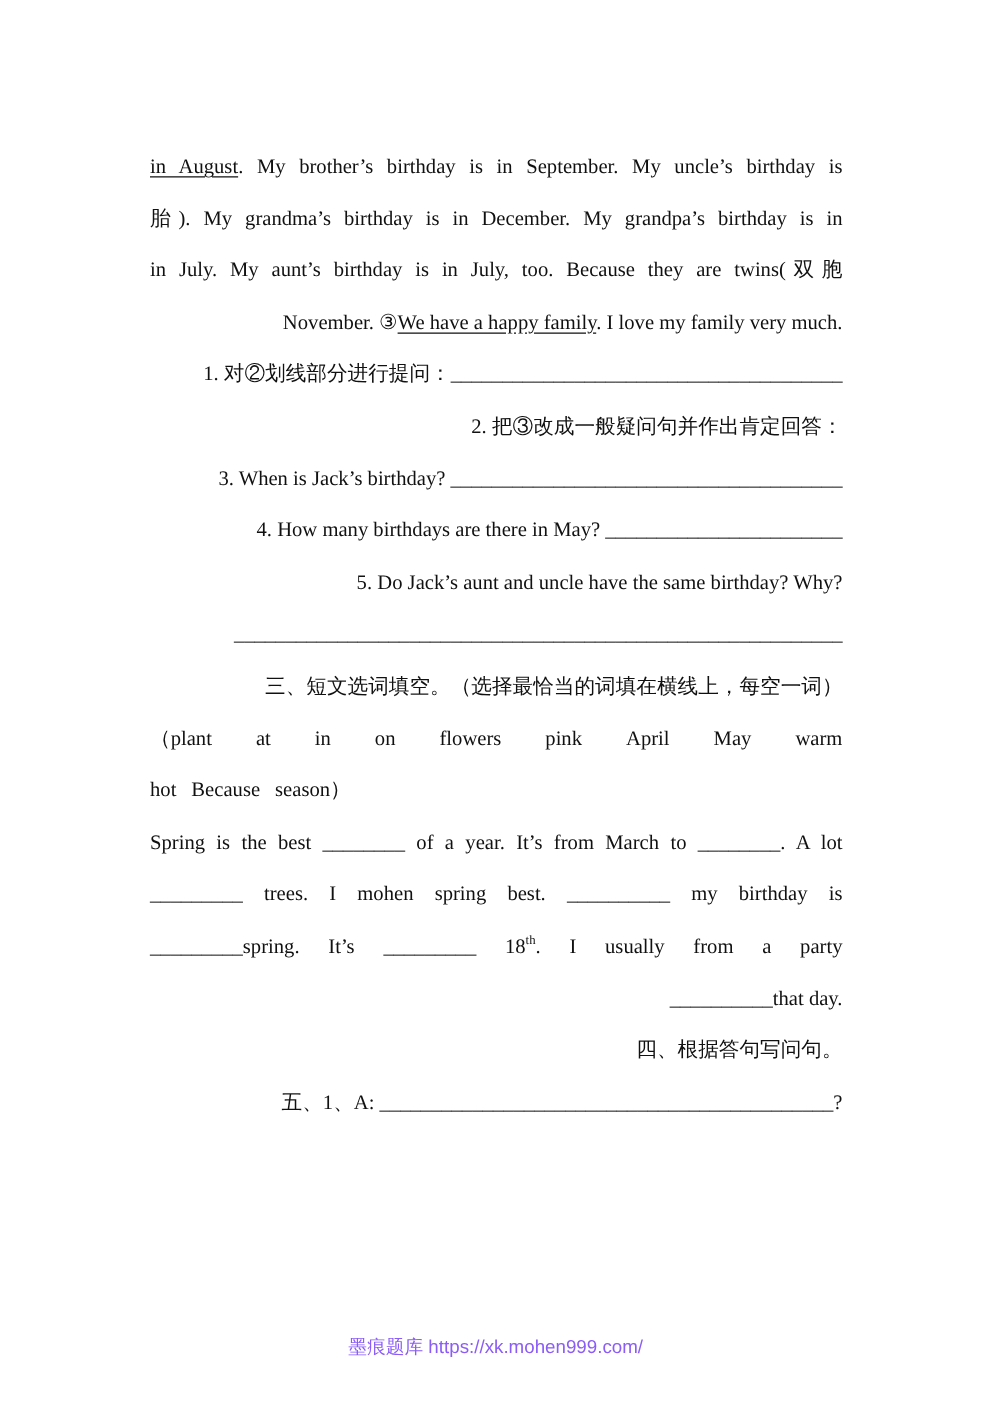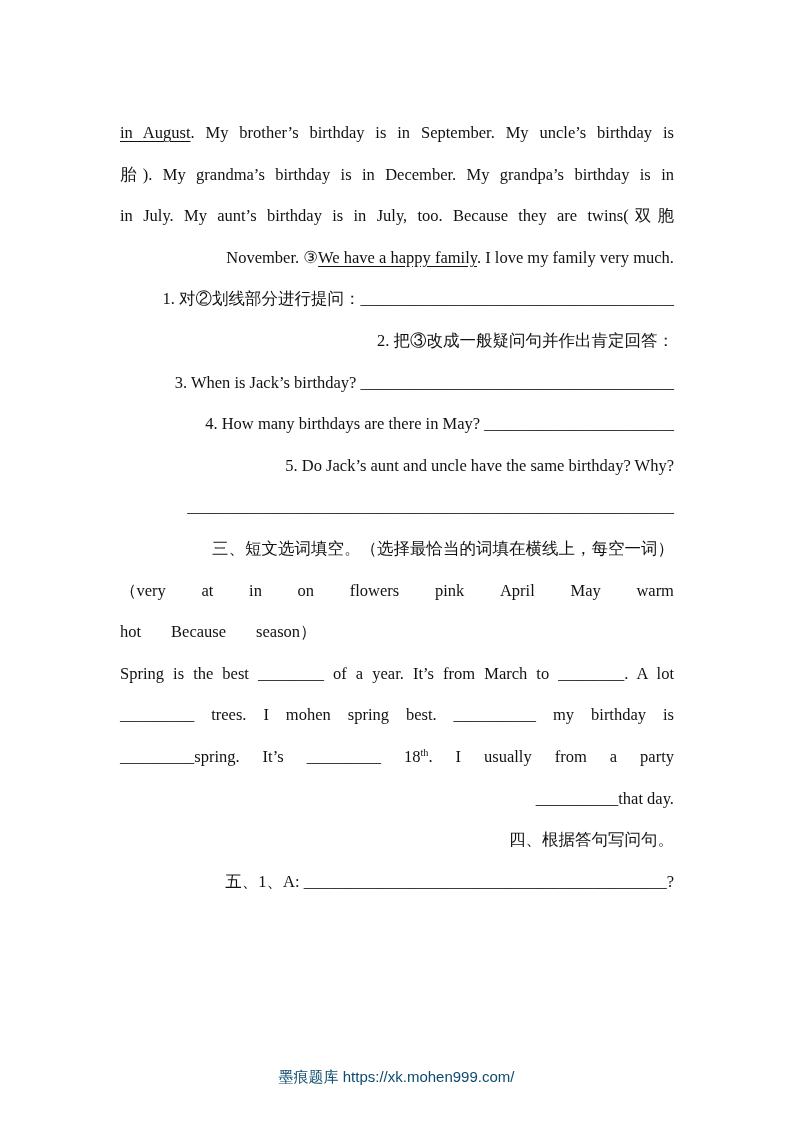--- a/index.html
+++ b/index.html
@@ -31,39 +31,39 @@
     text-align: justify;
     text-align-last: justify;
   }
   .spread {
     display: flex;
     justify-content: space-between;
     white-space: normal;
   }
   .gapline {
     display: flex;
-    gap: 30px;
+    gap: 12px;
     white-space: normal;
   }
   .u {
     text-decoration: underline;
     text-underline-offset: 3px;
   }
   sup {
     font-size: 0.62em;
     vertical-align: super;
     line-height: 0;
   }
   .footer {
     position: absolute;
     left: 0;
     right: 0;
     top: 1068px;
     text-align: center;
-    color: #0c4a6e;
+    color: #8b5cf6;
     font-size: 15px;
     font-family: "Liberation Sans", "DejaVu Sans", sans-serif;
   }
 </style>
 </head>
 <body>
 
 <div class="page">
   <div class="doc">
       <div class="line just"><span class="u">in August</span><span>. My brother’s birthday is in September. My uncle’s birthday is</span></div>
@@ -71,21 +71,21 @@
       <div class="line just"><span>in July. My aunt’s birthday is in July, too. Because they are twins(双胞</span></div>
       <div class="line"><span>November. ③</span><span class="u">We have a happy family</span><span>. I love my family very much.</span></div>
       <div class="line"><span>1. 对②划线部分进行提问：______________________________________</span></div>
       <div class="line"><span>2. 把③改成一般疑问句并作出肯定回答：</span></div>
       <div class="line"><span>3. When is Jack’s birthday? ______________________________________</span></div>
       <div class="line"><span>4. How many birthdays are there in May? _______________________</span></div>
       <div class="line"><span>5. Do Jack’s aunt and uncle have the same birthday? Why?</span></div>
       <div class="line"><span>___________________________________________________________</span></div>
       <div class="line"><span>三、短文选词填空。（选择最恰当的词填在横线上，每空一词）</span></div>
       <div class="line spread">
-        <span>（very</span>
+        <span>（plant</span>
         <span>at</span>
         <span>in</span>
         <span>on</span>
         <span>flowers</span>
         <span>pink</span>
         <span>April</span>
         <span>May</span>
         <span>warm</span>
       </div>
       <div class="line gapline">

